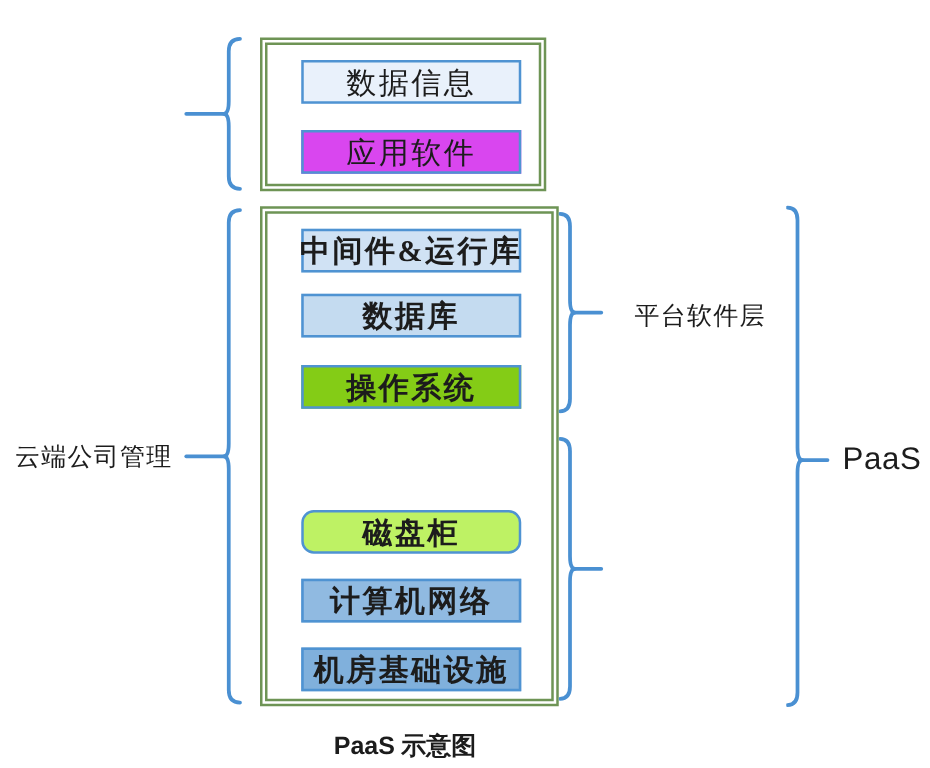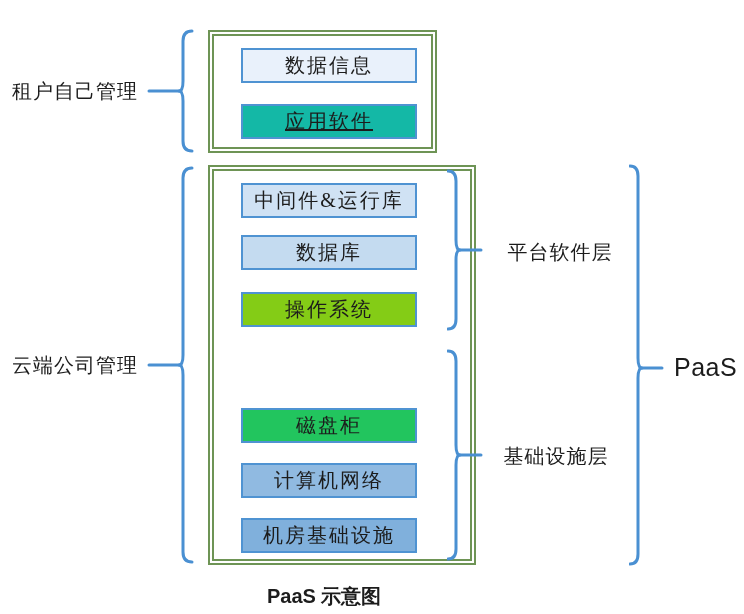--- a/index.html
+++ b/index.html
@@ -27,21 +27,21 @@
   .node {
     box-sizing: border-box;
     position: absolute;
     left: 27px;
     width: 176px;
     height: 35px;
     border: 2px solid #4f93d2; 
     display: flex;
     align-items: center;
     justify-content: center;
-    font-size: 20px;
+    font-size: 24px;
     letter-spacing: 2px;
     white-space: nowrap;
   }
   .brace path { fill: none; stroke-width: 3; stroke-linecap: round; stroke-linejoin: round; }
   .paas-label {
     font-family: "Liberation Sans", "DejaVu Sans", sans-serif;
     font-size: 25px;
     letter-spacing: 0.5px;
     white-space: nowrap;
   }
@@ -51,75 +51,73 @@
     white-space: nowrap;
     font-weight: bold;
   }
   .caption .latin { font-family: "Liberation Sans", "DejaVu Sans", sans-serif; }
 </style>
 </head>
 <body>
 
 <div id="stage">
 
-  <div class="abs side-label" style="left:4px; top:78px; width:142px;" data-bind="left_labels.tenant">租户自己管理</div>
 
   <svg class="abs brace" style="left:146px; top:29px;" width="48" height="124" viewBox="0 0 48 124">
     <path d="M46,2 Q37,2 37,12 L37,52 Q37,62 33,62 Q37,62 37,72 L37,112 Q37,122 46,122" stroke="#4a90d2"></path>
     <path d="M35,62 L3,62" stroke="#4a90d2"></path>
   </svg>
 
   <div class="abs frame" style="left: 208px; top: 30px; width: 229px; height: 123px; border-color: rgb(110, 148, 85);" data-bind-style="borderColor:colors.frame_border">
     <div class="node" style="top: 12px; background-color: rgb(233, 241, 251); border-color: rgb(79, 147, 210);" data-bind-style="backgroundColor:tenant_box.items.0.fill;borderColor:colors.box_border">
       <span data-bind="tenant_box.items.0.label">数据信息</span>
     </div>
-    <div class="node" style="top: 68px; background-color: #14b8a6; border-color: rgb(79, 147, 210); text-decoration: underline;" data-bind-style="backgroundColor:tenant_box.items.1.fill;borderColor:colors.box_border">
+    <div class="node" style="top: 68px; background-color: #d946ef; border-color: rgb(79, 147, 210);" data-bind-style="backgroundColor:tenant_box.items.1.fill;borderColor:colors.box_border">
       <span data-bind="tenant_box.items.1.label">应用软件</span>
     </div>
   </div>
 
   <div class="abs side-label" style="left:4px; top:352px; width:142px;" data-bind="left_labels.cloud">云端公司管理</div>
 
   <svg class="abs brace" style="left:146px; top:166px;" width="48" height="398" viewBox="0 0 48 398">
     <path d="M46,2 Q37,2 37,12 L37,189 Q37,199 33,199 Q37,199 37,209 L37,386 Q37,396 46,396" stroke="#4a90d2"></path>
     <path d="M35,199 L3,199" stroke="#4a90d2"></path>
   </svg>
 
-  <div class="abs frame" style="left: 208px; top: 165px; width: 268px; height: 400px; border-color: rgb(110, 148, 85);" data-bind-style="borderColor:colors.frame_border">
+  <div class="abs frame" style="left: 208px; top: 165px; width: 239px; height: 400px; border-color: rgb(110, 148, 85); font-weight: bold;" data-bind-style="borderColor:colors.frame_border">
     <div class="node" style="top: 12px; background-color: rgb(208, 226, 244); border-color: rgb(79, 147, 210);" data-bind-style="backgroundColor:cloud_box.items.0.fill;borderColor:colors.box_border">
       <span data-bind="cloud_box.items.0.label">中间件&amp;运行库</span>
     </div>
     <div class="node" style="top: 64px; background-color: rgb(196, 219, 240); border-color: rgb(79, 147, 210);" data-bind-style="backgroundColor:cloud_box.items.1.fill;borderColor:colors.box_border">
       <span data-bind="cloud_box.items.1.label">数据库</span>
     </div>
     <div class="node" style="top: 121px; background-color: #84cc16; border-color: rgb(79, 147, 210);" data-bind-style="backgroundColor:cloud_box.items.2.fill;borderColor:colors.box_border">
       <span data-bind="cloud_box.items.2.label">操作系统</span>
     </div>
-    <div class="node" style="top: 237px; background-color: #22c55e; border-color: rgb(79, 147, 210);" data-bind-style="backgroundColor:cloud_box.items.4.fill;borderColor:colors.box_border">
+    <div class="node" style="top: 237px; background-color: #bef264; border-color: rgb(79, 147, 210); border-radius: 10px;" data-bind-style="backgroundColor:cloud_box.items.4.fill;borderColor:colors.box_border">
       <span data-bind="cloud_box.items.4.label">磁盘柜</span>
     </div>
     <div class="node" style="top: 292px; background-color: rgb(144, 186, 225); border-color: rgb(79, 147, 210);" data-bind-style="backgroundColor:cloud_box.items.5.fill;borderColor:colors.box_border">
       <span data-bind="cloud_box.items.5.label">计算机网络</span>
     </div>
     <div class="node" style="top: 347px; background-color: rgb(128, 176, 220); border-color: rgb(79, 147, 210); justify-content: center;" data-bind-style="backgroundColor:cloud_box.items.6.fill;borderColor:colors.box_border">
       <span data-bind="cloud_box.items.6.label">机房基础设施</span>
     </div>
   </div>
 
   <svg class="abs brace" style="left:447px; top:169px;" width="36" height="162" viewBox="0 0 36 162">
     <path d="M1,2 Q9,2 9,12 L9,71 Q9,81 13,81 Q9,81 9,91 L9,150 Q9,160 1,160" stroke="#4a90d2"></path>
     <path d="M11,81 L34,81" stroke="#4a90d2"></path>
   </svg>
   <div class="abs side-label" style="left:494px; top:239px; width:132px;" data-bind="right_labels.platform_layer">平台软件层</div>
 
   <svg class="abs brace" style="left:447px; top:349px;" width="36" height="212" viewBox="0 0 36 212">
     <path d="M1,2 Q9,2 9,12 L9,96 Q9,106 13,106 Q9,106 9,116 L9,200 Q9,210 1,210" stroke="#4a90d2"></path>
     <path d="M11,106 L34,106" stroke="#4a90d2"></path>
   </svg>
-  <div class="abs side-label" style="left:490px; top:443px; width:132px;" data-bind="right_labels.infrastructure_layer">基础设施层</div>
 
   <svg class="abs brace" style="left:629px; top:164px;" width="36" height="402" viewBox="0 0 36 402">
     <path d="M1,2 Q9,2 9,12 L9,194 Q9,204 13,204 Q9,204 9,214 L9,390 Q9,400 1,400" stroke="#4a90d2"></path>
     <path d="M11,204 L33,204" stroke="#4a90d2"></path>
   </svg>
   <div class="abs paas-label" style="left:674px; top:353px;" data-bind="right_labels.paas">PaaS</div>
 
   <div class="abs caption" style="left:208px; top:583px; width:232px;">
     <span class="latin" data-bind="caption.latin">PaaS</span><span data-bind="caption.cjk"> 示意图</span>
   </div>

